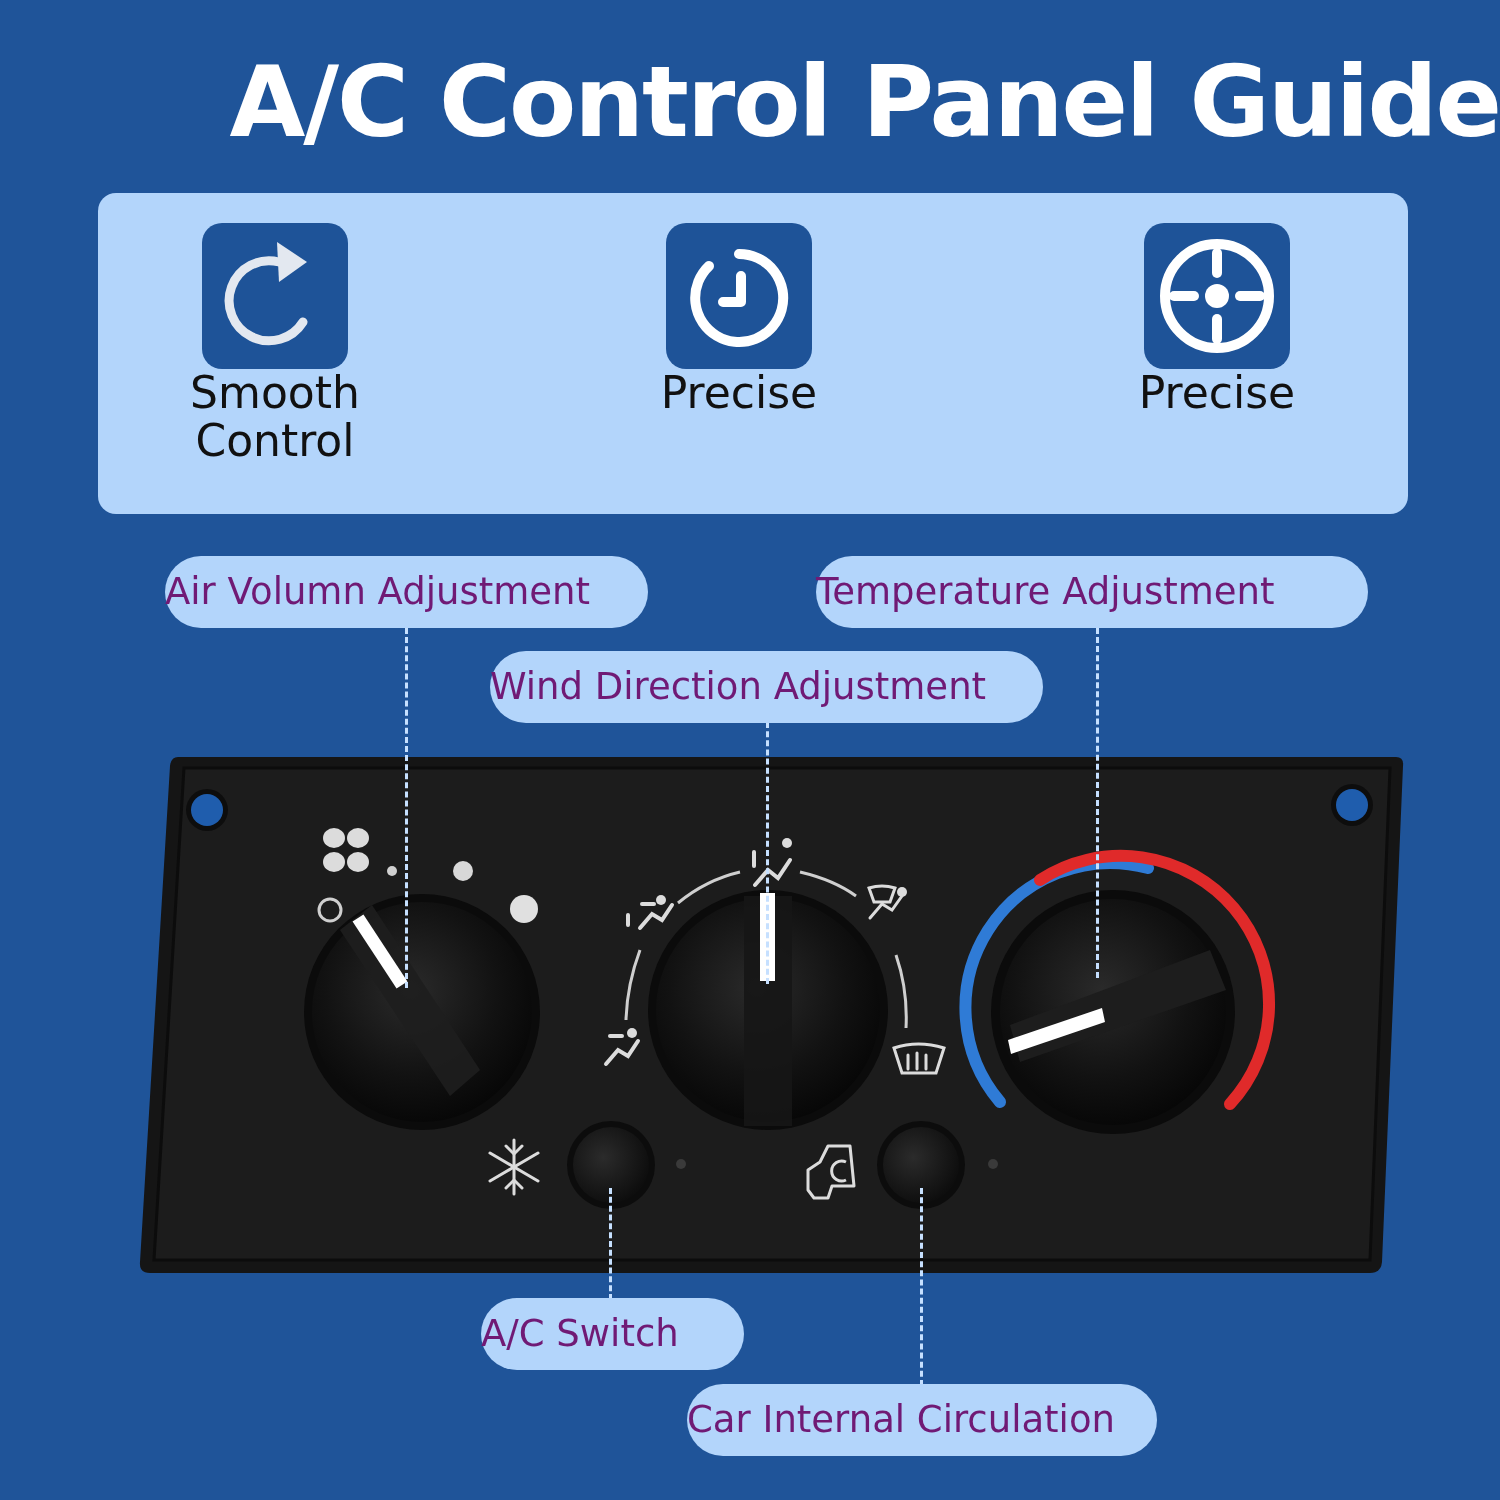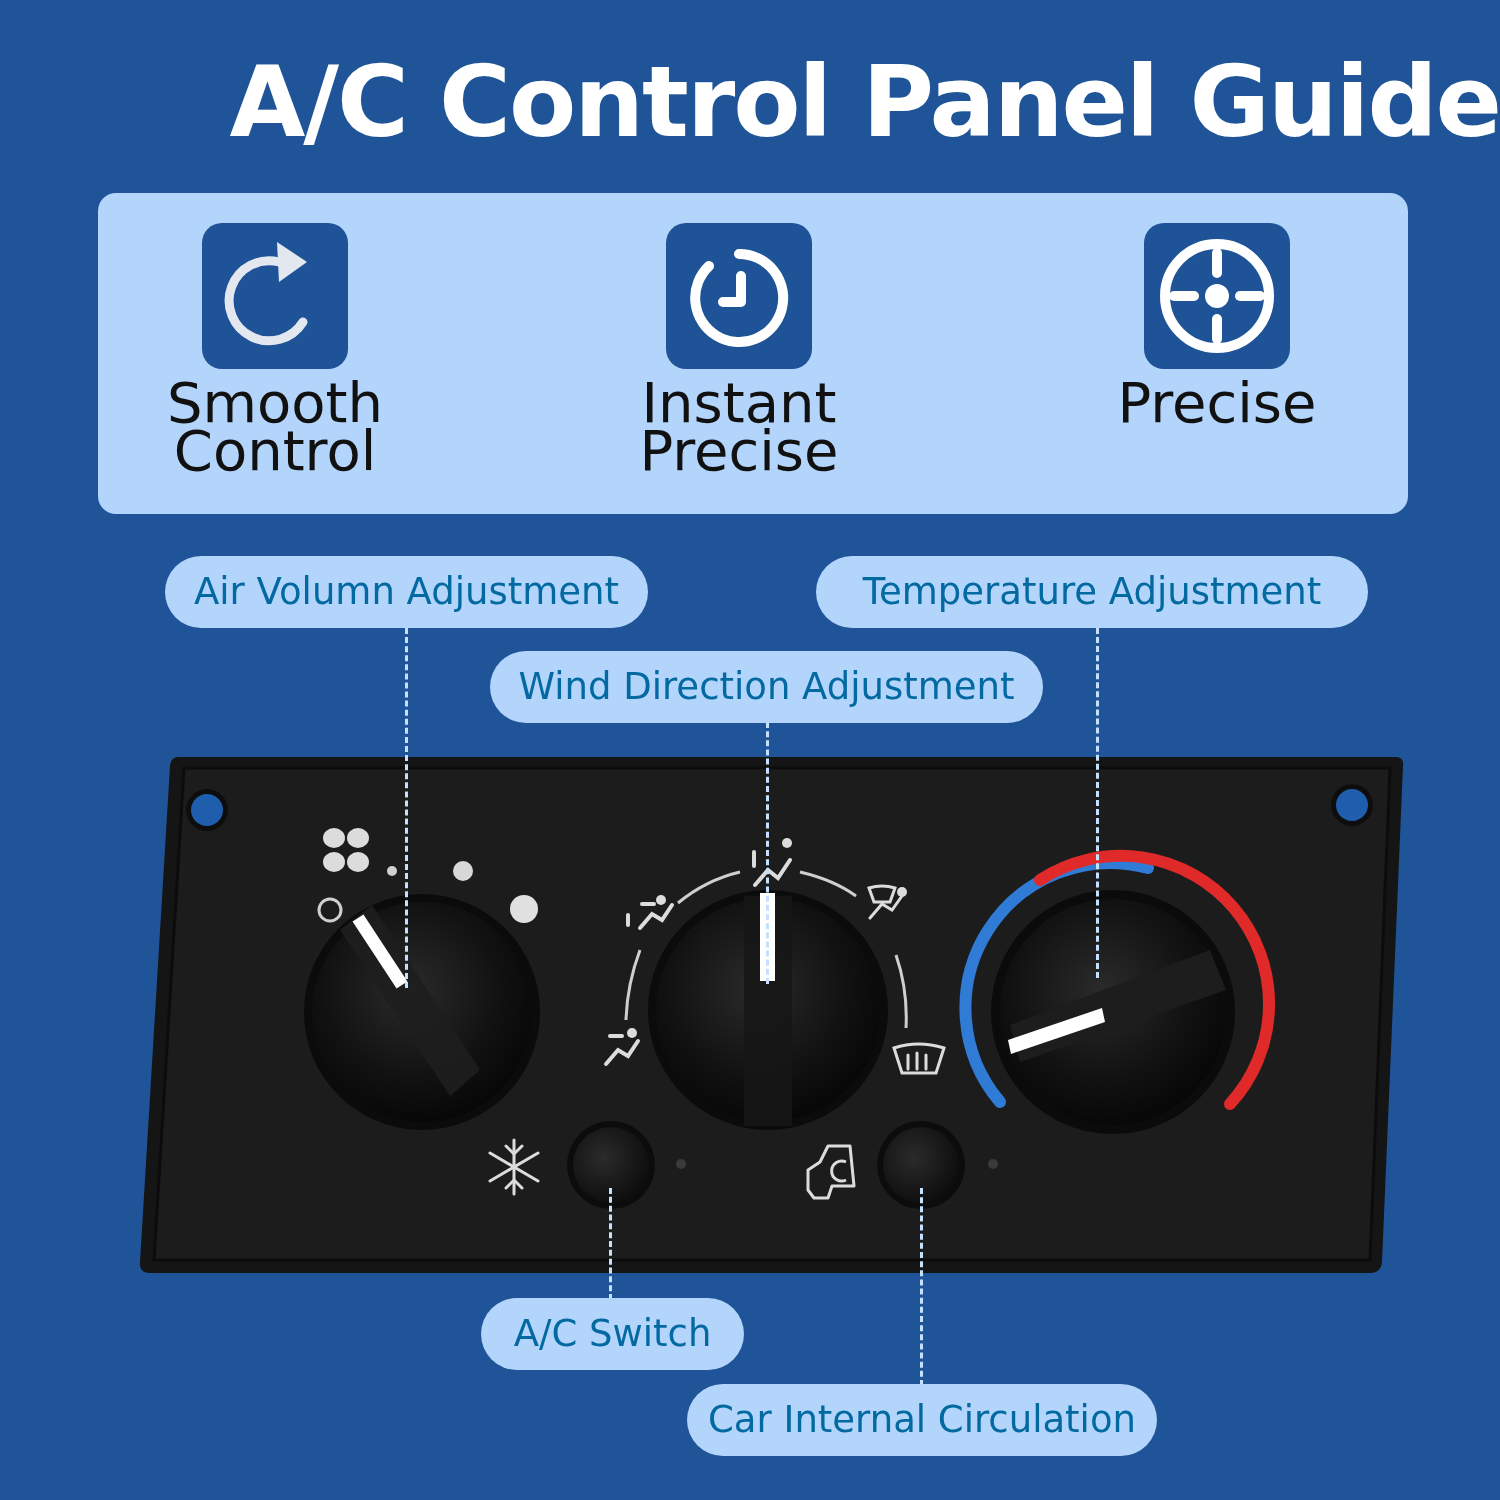--- a/index.html
+++ b/index.html
@@ -21,26 +21,26 @@
   }
   .feature {
     position: absolute; top: 30px; width: 300px; text-align: center;
   }
   .feature .icon-tile {
     width: 146px; height: 146px; margin: 0 auto;
     background: #1e5398; border-radius: 20px;
     display: flex; align-items: center; justify-content: center;
   }
   .feature .label {
-    margin-top: 10px; color: #111; font-size: 56px; line-height: 48px;
+    color: #111; font-size: 44px; line-height: 48px;
   }
   .callout {
     position: absolute; height: 72px; border-radius: 36px;
-    background: #b3d5fb; color: #0369a1;
-    font-size: 37px; line-height: 72px; text-align: center;
+    background: #b3d5fb; color: #701a75;
+    font-size: 37px; line-height: 72px; text-align: left;
     white-space: nowrap;
   }
   .leader {
     position: absolute; width: 0;
     border-left: 3px dashed #c6e0ff;
   }
   .panel-svg { position: absolute; left: 0; top: 0; }
 </style>
 </head>
 <body>
@@ -61,21 +61,20 @@
     </div>
   </div>
   <div class="feature" style="left:491px;">
     <div class="icon-tile">
       <svg width="120" height="120" viewBox="0 0 120 120">
         <path d="M60 18 A44 44 0 1 1 30 30" fill="none" stroke="#ffffff" stroke-width="10" stroke-linecap="round"></path>
         <path d="M62 40 L62 66 L44 66" fill="none" stroke="#ffffff" stroke-width="10" stroke-linecap="round" stroke-linejoin="round"></path>
       </svg>
     </div>
     <div class="label">
-      <div>Instant</div>
       <div>Precise</div>
     </div>
   </div>
   <div class="feature" style="left:969px;">
     <div class="icon-tile">
       <svg width="130" height="130" viewBox="0 0 130 130">
         <circle cx="65" cy="65" r="52" fill="none" stroke="#ffffff" stroke-width="10"></circle>
         <line x1="65" y1="22" x2="65" y2="42" stroke="#ffffff" stroke-width="10" stroke-linecap="round"></line>
         <line x1="65" y1="88" x2="65" y2="108" stroke="#ffffff" stroke-width="10" stroke-linecap="round"></line>
         <line x1="22" y1="65" x2="42" y2="65" stroke="#ffffff" stroke-width="10" stroke-linecap="round"></line>

